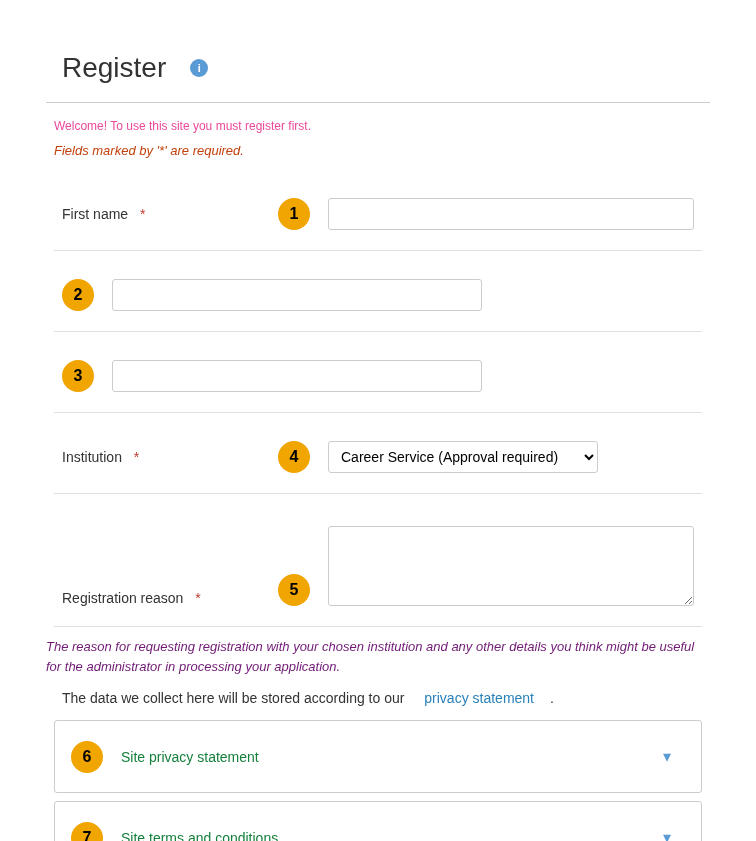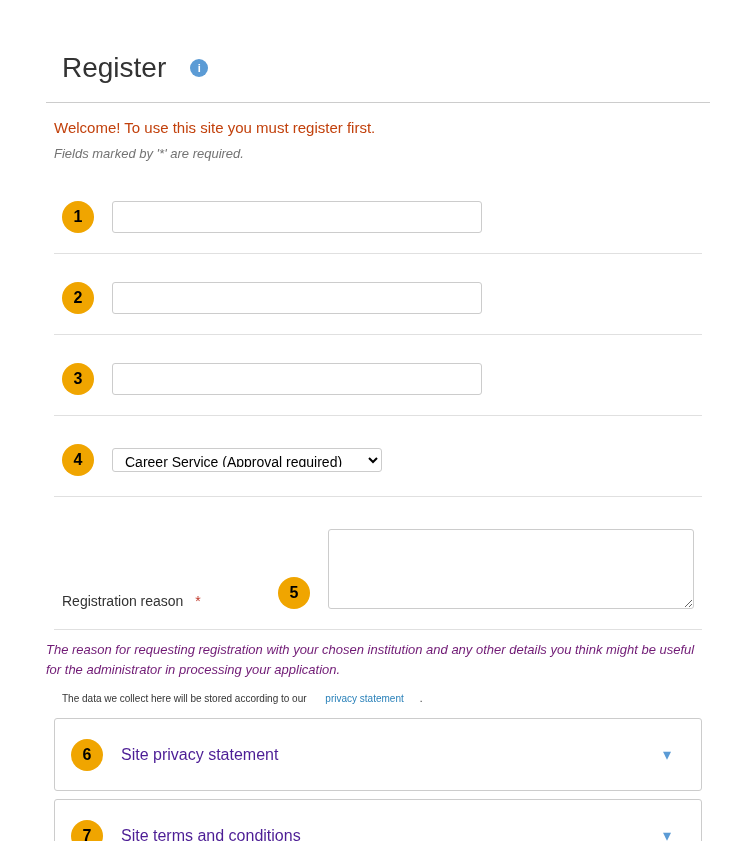--- a/index.html
+++ b/index.html
@@ -39,27 +39,27 @@
       cursor: pointer;
     }
 
     .divider {
       border: none;
       border-top: 1px solid #ccc;
       margin: 8px 0 16px 0;
     }
 
     .welcome-text {
+      color: #ec4899;
+      margin-bottom: 10px;
+      font-size: 12px;
+    }
+
+    .required-note {
       color: #c2410c;
-      margin-bottom: 10px;
-      font-size: 15px;
-    }
-
-    .required-note {
-      color: #737373;
       font-style: italic;
       font-size: 13px;
       margin-bottom: 20px;
     }
 
     .form-row {
       display: flex;
       align-items: center;
       padding: 12px 0;
       border-bottom: 1px solid #e0e0e0;
@@ -110,21 +110,21 @@
       border-radius: 3px;
       padding: 4px 8px;
       font-size: 14px;
       outline: none;
       max-width: 370px;
       resize: vertical;
     }
 
     .form-select {
       flex: 1;
-      height: 24px;
+      height: 32px;
       border: 1px solid #ccc;
       border-radius: 3px;
       padding: 4px 8px;
       font-size: 14px;
       outline: none;
       max-width: 270px;
       background: white;
       cursor: pointer;
     }
 
@@ -139,21 +139,21 @@
 
     .help-text {
       font-style: italic;
       color: #701a75;
       font-size: 13px;
       margin: 10px 0 14px 0;
       line-height: 1.5;
     }
 
     .privacy-text {
-      font-size: 10px;
+      font-size: 14px;
       color: #333;
       margin-bottom: 14px;
     }
 
     .privacy-link {
       color: #2980b9;
       text-decoration: none;
     }
 
     .accordion-item {
@@ -180,22 +180,22 @@
       justify-content: center;
       color: #000;
       font-weight: bold;
       font-size: 16px;
       flex-shrink: 0;
       margin: 8px 10px 8px 8px;
     }
 
     .accordion-label {
       flex: 1;
-      color: #4c1d95;
-      font-size: 16px;
+      color: #15803d;
+      font-size: 14px;
       padding: 10px 0;
     }
 
     .accordion-chevron {
       padding: 10px 14px;
       color: #5b9bd5;
       font-size: 16px;
     }
 
     .register-button {
@@ -237,35 +237,37 @@
   <h1 class="page-title">Register</h1>
   <span class="info-icon">i</span>
 </div>
 
 <hr class="divider">
 
 <p class="welcome-text">Welcome! To use this site you must register first.</p>
 <p class="required-note">Fields marked by '*' are required.</p>
 
 <div class="form-row">
+  <span class="form-label">First name <span class="required-star">*</span></span>
   <div class="step-badge">1</div>
   <input class="form-input" type="text" style="">
 </div>
 
 <div class="form-row">
   <div class="step-badge">2</div>
   <input class="form-input" type="text" style="">
 </div>
 
 <div class="form-row">
   <div class="step-badge">3</div>
   <input class="form-input" type="text" style="">
 </div>
 
 <div class="form-row">
+  <span class="form-label">Institution <span class="required-star">*</span></span>
   <div class="step-badge">4</div>
   <select class="form-select">
     <option>Career Service (Approval required)</option>
   </select>
 </div>
 
 <div class="form-row form-row-textarea">
   <span class="form-label">Registration reason <span class="required-star">*</span></span>
   <div class="step-badge">5</div>
   <textarea class="form-textarea" style=""></textarea>

